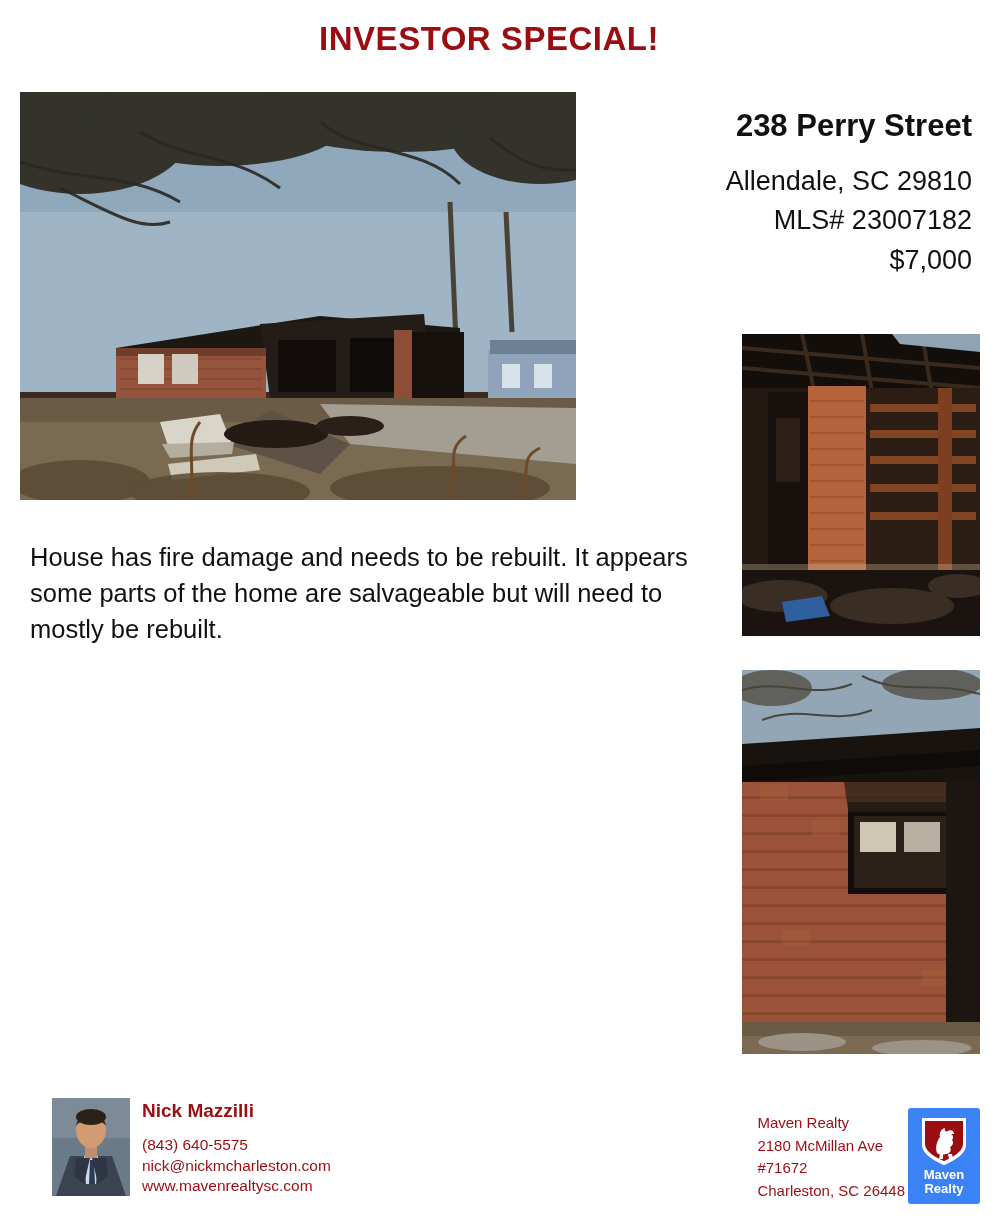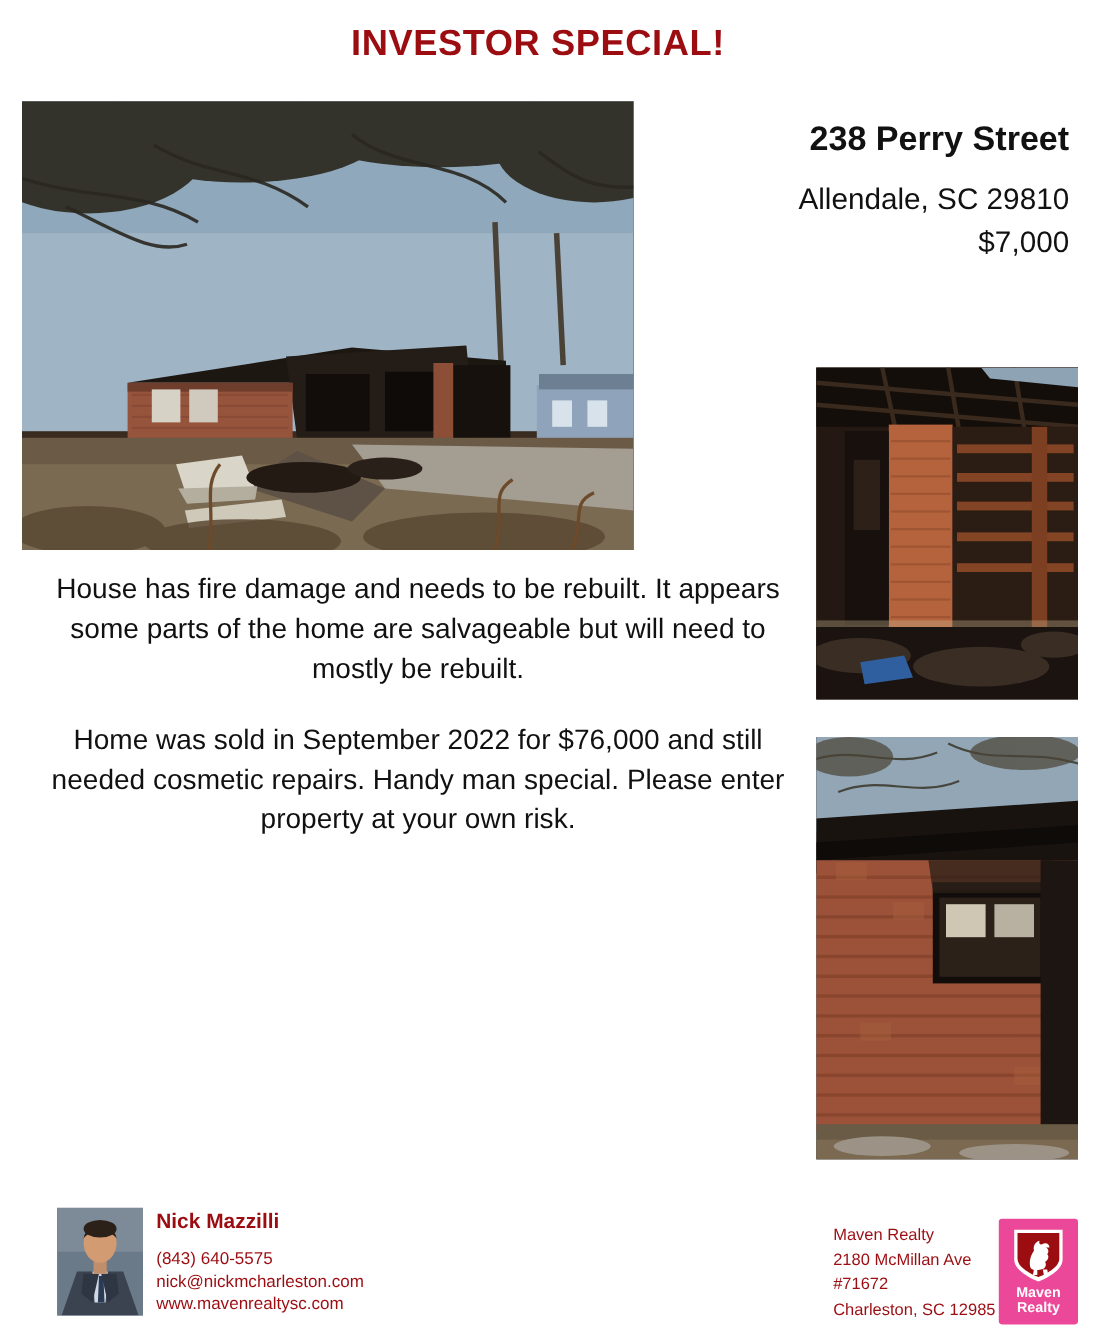--- a/index.html
+++ b/index.html
@@ -80,26 +80,26 @@
     width: 238px;
     height: 384px;
     overflow: hidden;
     background: #2b1a12;
   }
 
   
   .body-copy {
     position: absolute;
     left: 30px;
-    top: 518px;
+    top: 539px;
     width: 700px;
     font-size: 25.5px;
     line-height: 1.42;
     color: #111;
-    text-align: center;
+    text-align: left;
   }
   .body-copy p {
     margin: 0 0 28px 0;
   }
   .body-copy p:last-child {
     margin-bottom: 0;
   }
 
   
   .agent {
@@ -143,21 +143,21 @@
     text-align: left;
     font-size: 15px;
     line-height: 1.5;
     color: #9c0d12;
     margin-right: 3px;
     padding-top: 4px;
   }
   .brokerage-logo {
     width: 72px;
     height: 96px;
-    background: #ec4899;
+    background: #3b82f6;
     border-radius: 3px;
     position: relative;
     flex: 0 0 auto;
     overflow: hidden;
   }
   .logo-shield {
     position: absolute;
     left: 11px;
     top: 7px;
     width: 50px;
@@ -265,20 +265,21 @@
     <g fill="#8a5a2c" opacity="0.9">
       <ellipse cx="452" cy="452" rx="40" ry="20"></ellipse>
       <ellipse cx="510" cy="462" rx="44" ry="22"></ellipse>
     </g>
   </svg>
 </div>
 
 <div class="address-block">
   <div class="address-line-1">238 Perry Street</div>
   <div class="address-line-2">Allendale, SC 29810</div>
+  <div class="address-line-3">MLS# 23007182</div>
   <div class="address-line-4">$7,000</div>
 </div>
 
 <div class="side-photo-1">
   <svg class="photo" viewBox="0 0 238 302" preserveAspectRatio="none" aria-hidden="true">
     <rect x="0" y="0" width="238" height="302" fill="#231812"></rect>
 
     <rect x="0" y="0" width="238" height="54" fill="#140e0a"></rect>
     <g stroke="#3a2a1e" stroke-width="4">
       <path d="M0 14 L238 34"></path>
@@ -386,21 +387,20 @@
     <rect x="0" y="366" width="238" height="18" fill="#7b6a51"></rect>
     <g fill="#9c9386">
       <ellipse cx="60" cy="372" rx="44" ry="9"></ellipse>
       <ellipse cx="180" cy="378" rx="50" ry="8"></ellipse>
     </g>
   </svg>
 </div>
 
 <div class="body-copy">
   <p>House has fire damage and needs to be rebuilt. It appears some parts of the home are salvageable but will need to mostly be rebuilt.</p>
-  <p>Home was sold in September 2022 for $76,000 and still needed cosmetic repairs. Handy man special. Please enter property at your own risk.</p>
 </div>
 
 <div class="agent">
   <div class="agent-photo">
     <svg class="photo" viewBox="0 0 78 98" preserveAspectRatio="none" aria-hidden="true">
       <rect x="0" y="0" width="78" height="98" fill="#6b7a88"></rect>
       <rect x="0" y="0" width="78" height="40" fill="#7d8b98"></rect>
 
       <polygon points="4,98 18,58 60,58 74,98" fill="#3b4250"></polygon>
 
@@ -425,21 +425,21 @@
     <div class="agent-line">nick@nickmcharleston.com</div>
     <div class="agent-line">www.mavenrealtysc.com</div>
   </div>
 </div>
 
 <div class="brokerage">
   <div class="brokerage-text">
     <div>Maven Realty</div>
     <div>2180 McMillan Ave</div>
     <div>#71672</div>
-    <div>Charleston, SC 12985</div>
+    <div>Charleston, SC 26448</div>
   </div>
   <div class="brokerage-logo">
     <svg class="logo-shield" viewBox="0 0 50 52" aria-hidden="true">
       <path d="M3 3 H47 V30 C47 42 25 50 25 50 C25 50 3 42 3 30 Z" fill="#ffffff"></path>
       <path d="M6 6 H44 V29 C44 39 25 46 25 46 C25 46 6 39 6 29 Z" fill="#9c0d12"></path>
 
       <path d="M18 38 C16 32 18 26 21 22 C20 18 22 14 26 13 C25 16 27 17 29 16 C31 15 33 17 32 19 C34 20 35 23 33 25 C35 27 34 31 31 32 C33 35 31 39 27 39 C24 40 20 40 18 38 Z" fill="#ffffff"></path>
       <path d="M29 16 C32 14 35 16 35 19 L31 19 Z" fill="#ffffff"></path>
       <path d="M21 39 L20 44 L24 44 L24 39 Z" fill="#ffffff"></path>
       <path d="M29 39 L30 44 L34 44 L33 39 Z" fill="#ffffff"></path>

